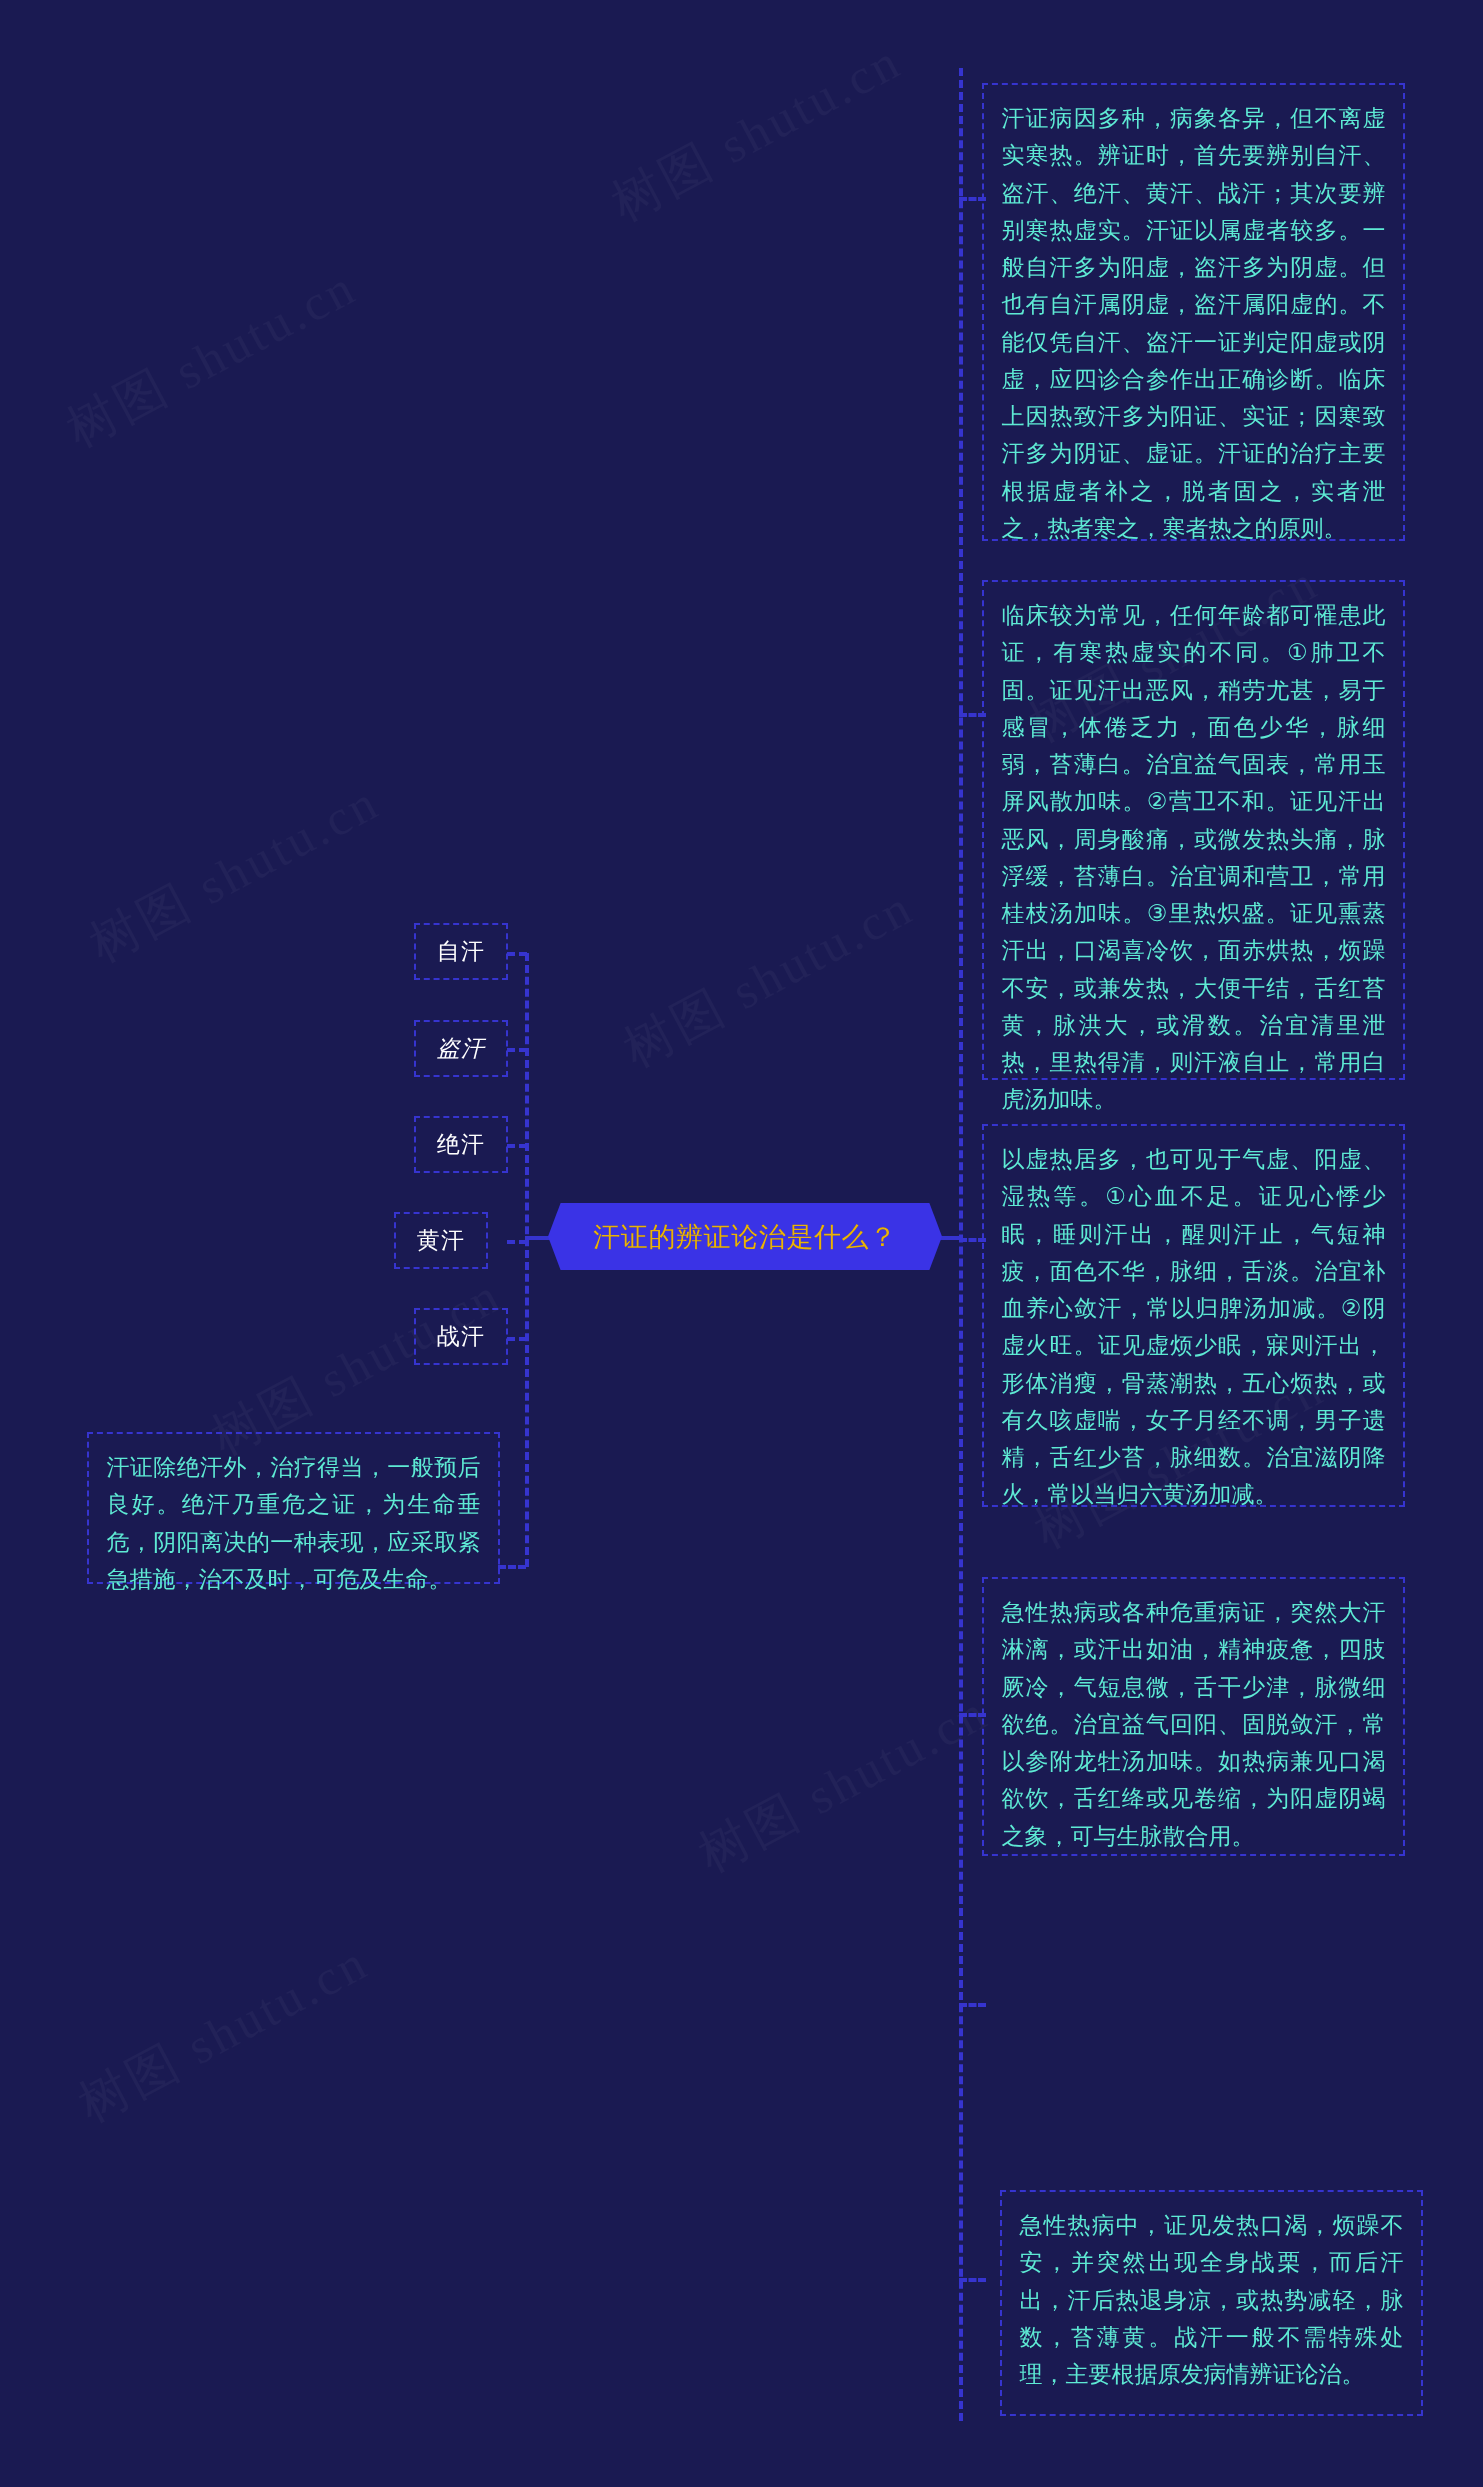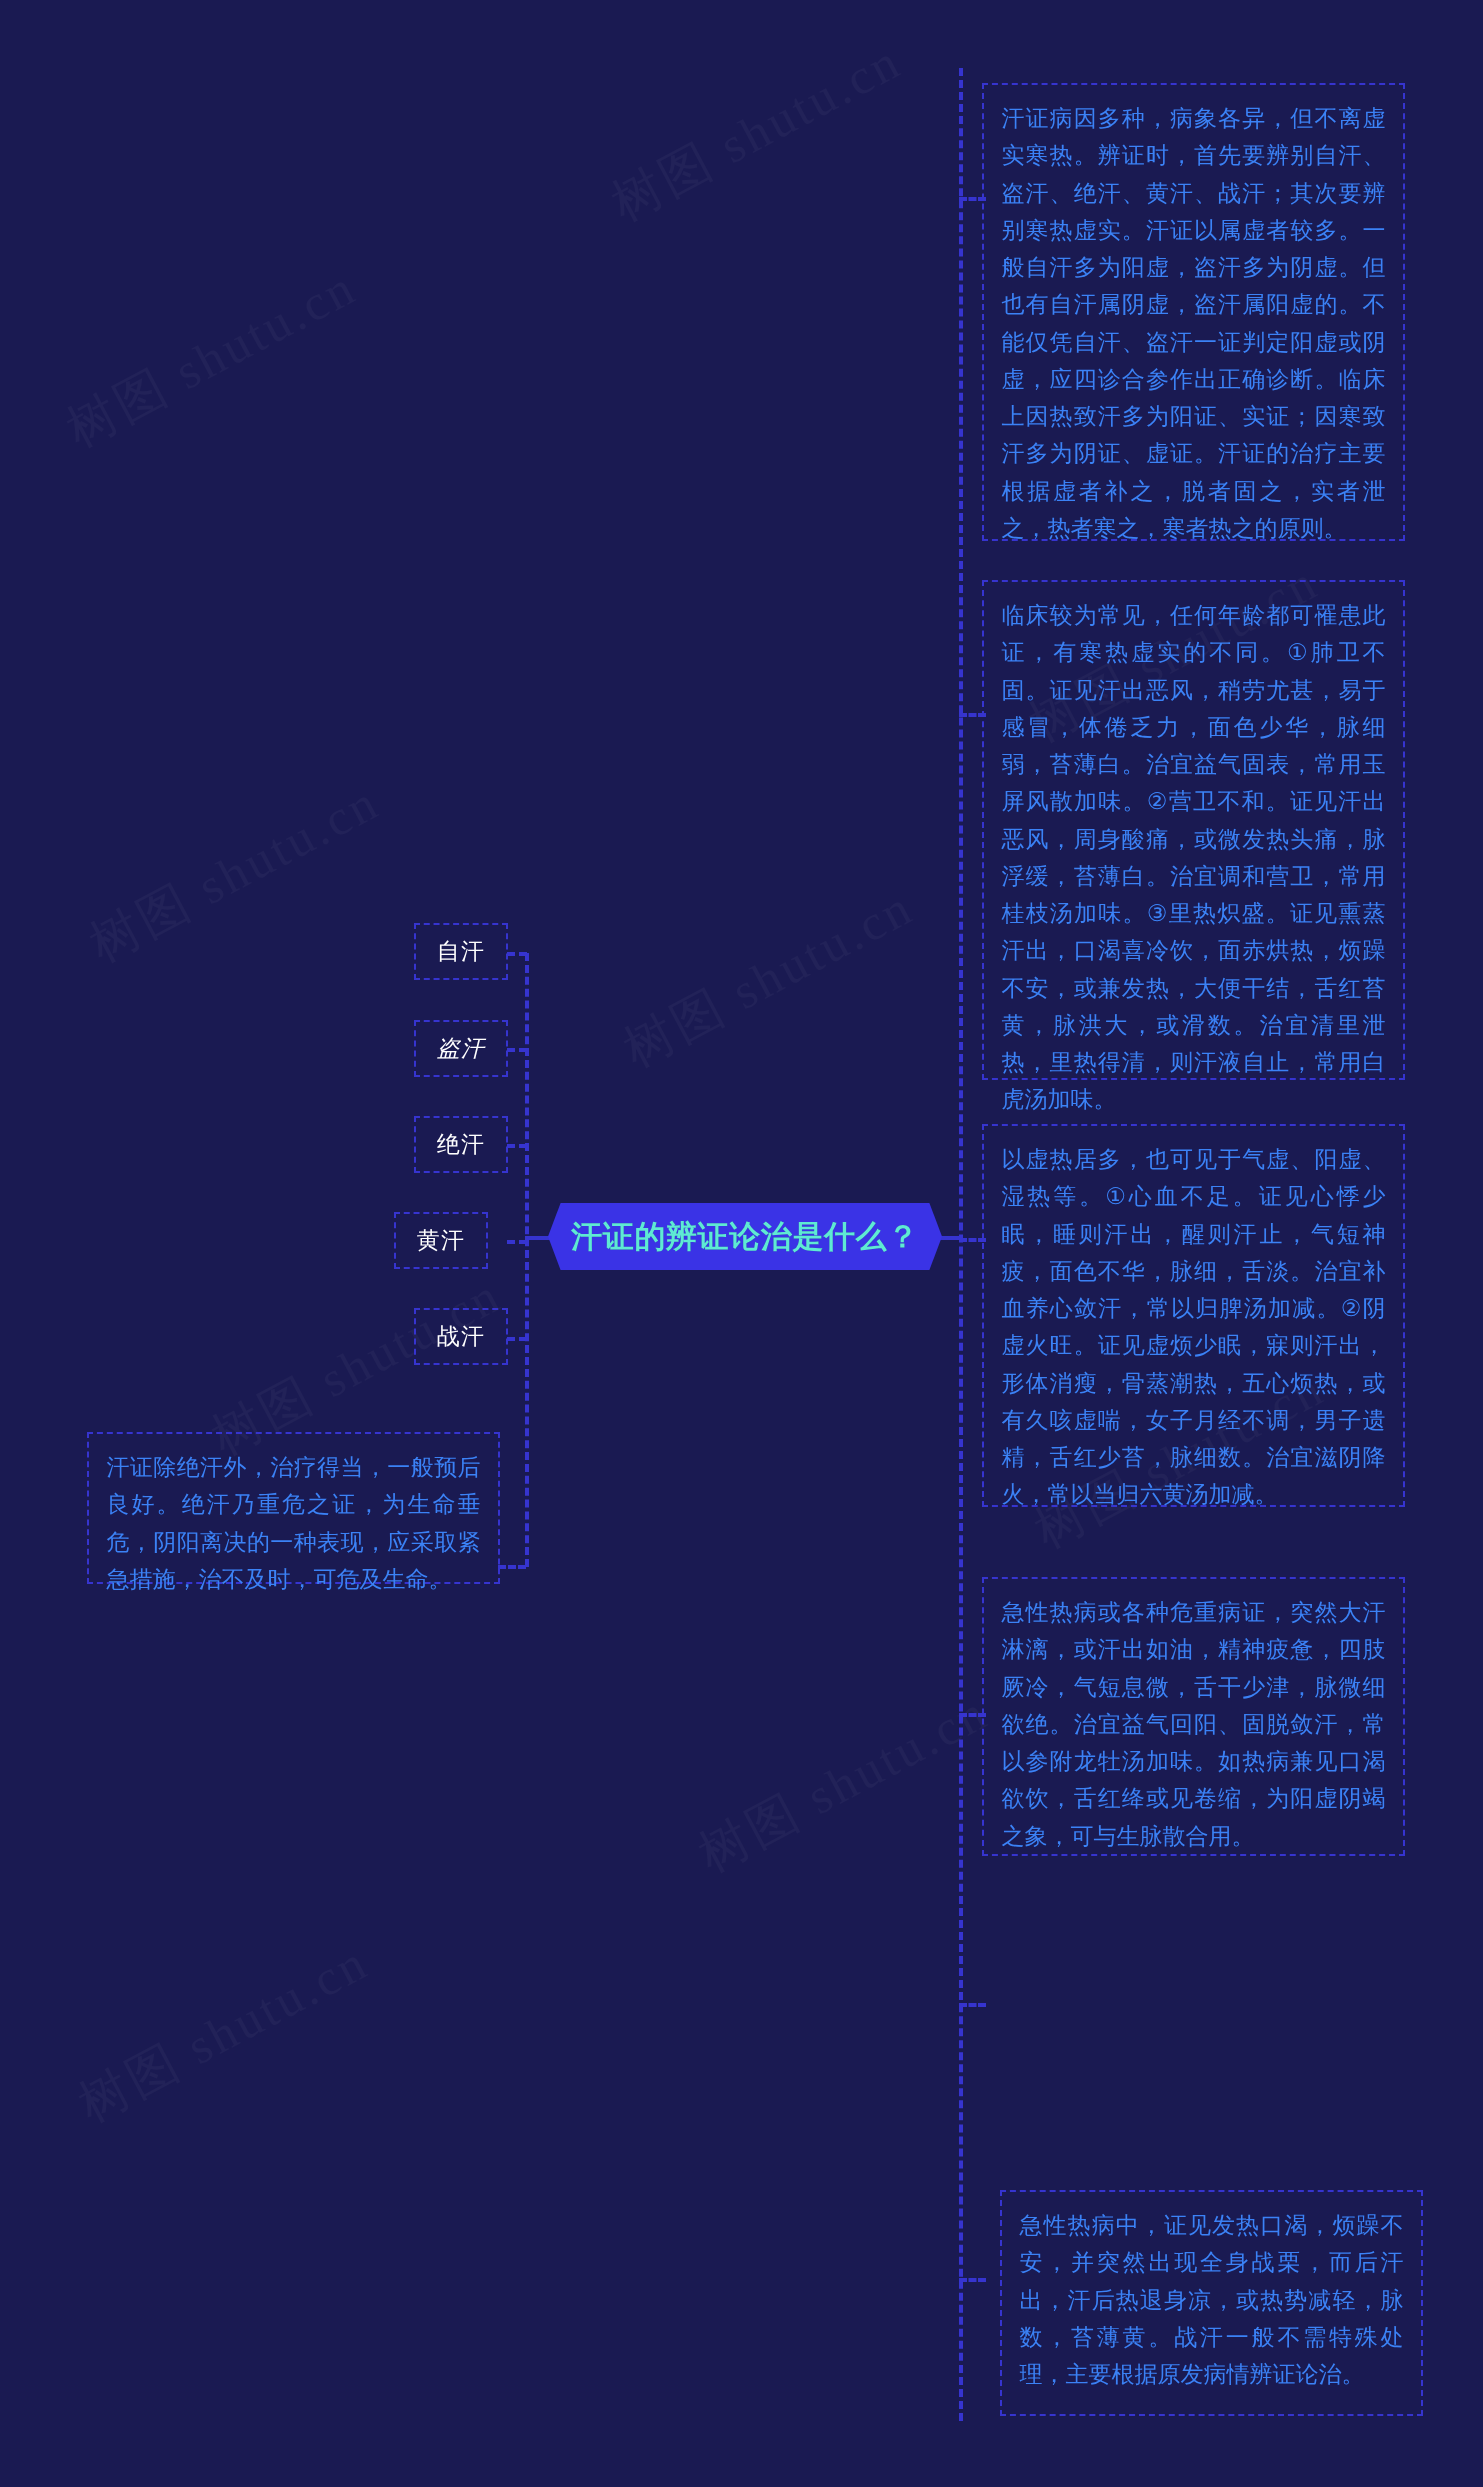--- a/index.html
+++ b/index.html
@@ -27,43 +27,43 @@
 
   
   .vline{position:absolute;border-left:4px dashed #3634cf;}
   .hline{position:absolute;border-top:4px dashed #3634cf;}
   .stub{position:absolute;background:#3634cf;}
 
   
   .center-node{
     position:absolute;
     background:#3a33e6;
-    color:#5eead4;
+    color:#eab308;
     display:flex;align-items:center;justify-content:center;
-    font-size:31px;
-    font-weight:700;
+    font-size:27px;
+    font-weight:400;
     letter-spacing:0.6px;
     clip-path:polygon(3.2% 0, 96.8% 0, 100% 50%, 96.8% 100%, 3.2% 100%, 0 50%);
     text-shadow:0 0 0.6px rgba(0,0,0,.35);
   }
 
   .leaf{
     position:absolute;
     border:2.3px dashed #3634cf;
     color:#ffffff;
     display:flex;align-items:center;justify-content:center;
     font-size:23px;
     letter-spacing:1.2px;
     box-sizing:border-box;
   }
 
   .para{
     position:absolute;
     border:2.3px dashed #3634cf;
-    color:#3b82f6;
+    color:#5eead4;
     box-sizing:border-box;
     font-size:23px;
     line-height:1.62;
     letter-spacing:0px;
     padding:15px 17.4px 15px 17.4px;
     text-align:justify;
     text-justify:inter-character;
     word-break:break-all;
   }
 </style>

